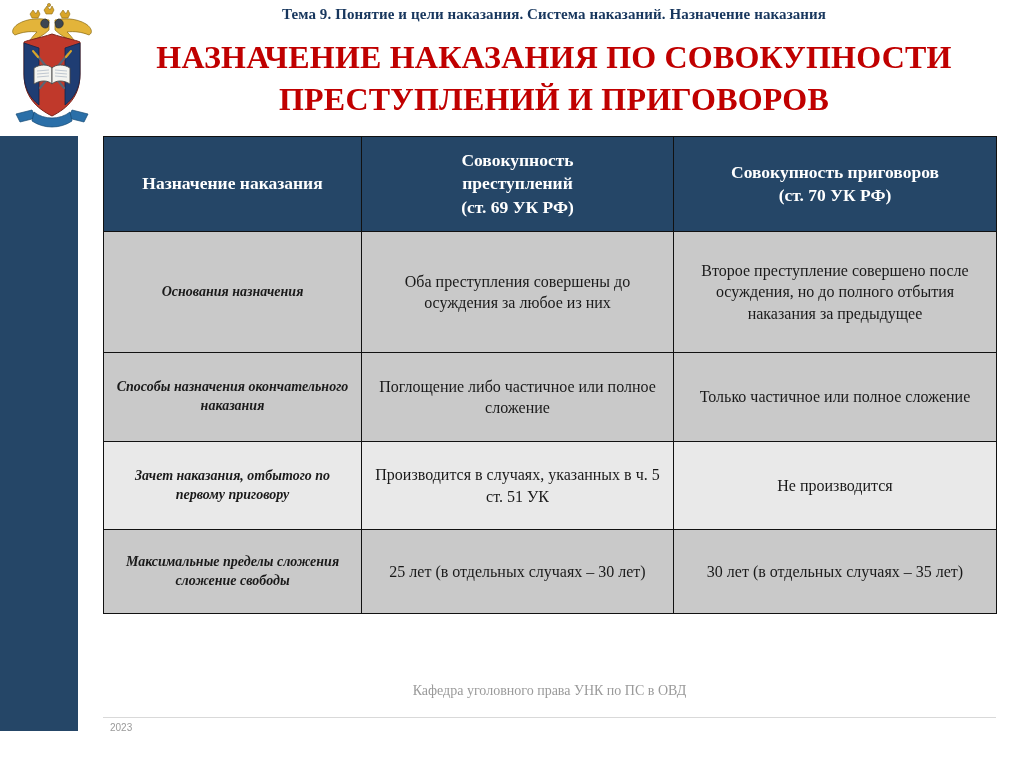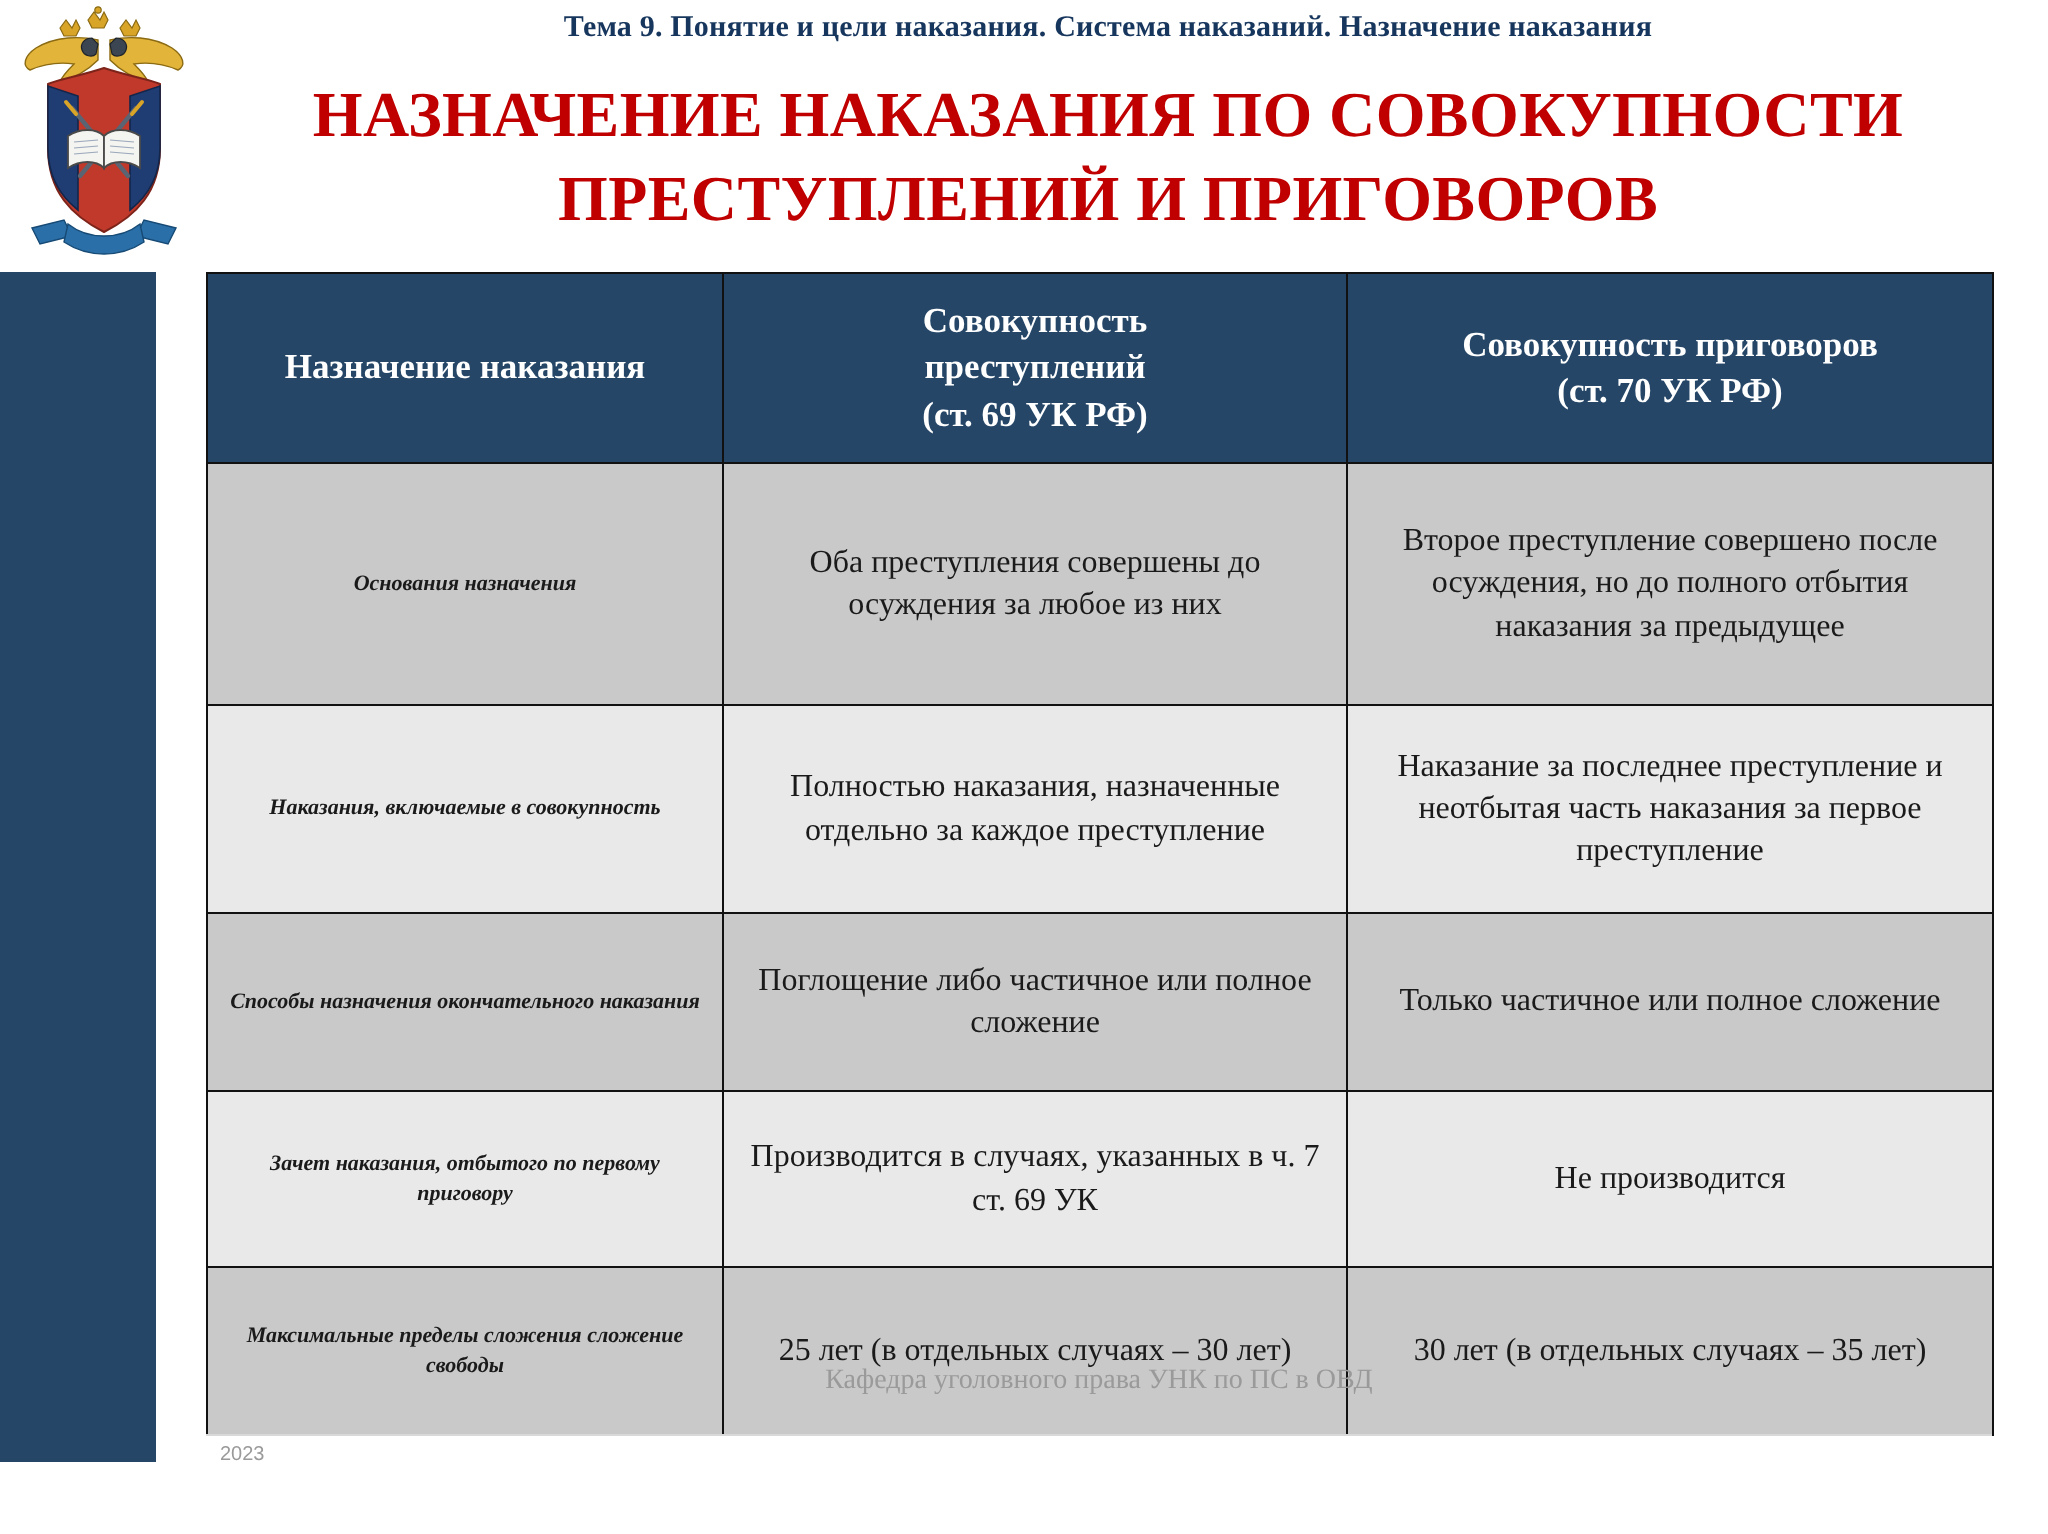--- a/index.html
+++ b/index.html
@@ -96,21 +96,21 @@
   tbody td {
     font-size: 16px;
     text-align: center;
   }
   tbody tr.shade-dark td { background: #c9c9c9; }
   tbody tr.shade-light td { background: #e9e9e9; }
 
   td.row-label {
     font-style: italic;
     font-weight: 700;
-    font-size: 11px;
+    font-size: 14px;
   }
 
   tr.r1 td { height: 112px; }
   tr.r2 td { height: 95px; }
   tr.r3 td { height: 80px; }
   tr.r4 td { height: 79px; }
   tr.r5 td { height: 75px; }
 
   
   #footer-rule {
@@ -222,33 +222,28 @@
         <div>(ст. 70 УК РФ)</div>
       </th>
     </tr>
   </thead>
   <tbody>
     <tr class="r1 shade-dark">
       <td class="row-label">Основания назначения</td>
       <td>Оба преступления совершены до осуждения за любое из них</td>
       <td>Второе преступление совершено после осуждения, но до полного отбытия наказания за предыдущее</td>
     </tr>
-    <tr class="r2 shade-light">
-      <td class="row-label">Наказания, включаемые в совокупность</td>
-      <td>Полностью наказания, назначенные отдельно за каждое преступление</td>
-      <td>Наказание за последнее преступление и неотбытая часть наказания за первое преступление</td>
-    </tr>
     <tr class="r3 shade-dark">
       <td class="row-label">Способы назначения окончательного наказания</td>
       <td>Поглощение либо частичное или полное сложение</td>
       <td>Только частичное или полное сложение</td>
     </tr>
     <tr class="r4 shade-light">
       <td class="row-label">Зачет наказания, отбытого по первому приговору</td>
-      <td>Производится в случаях, указанных в ч. 7 ст. 69 УК</td>
+      <td>Производится в случаях, указанных в ч. 5 ст. 51 УК</td>
       <td>Не производится</td>
     </tr>
     <tr class="r5 shade-dark">
       <td class="row-label">Максимальные пределы сложения сложение свободы</td>
       <td>25 лет (в отдельных случаях – 30 лет)</td>
       <td>30 лет (в отдельных случаях – 35 лет)</td>
     </tr>
   </tbody>
 </table>
 

